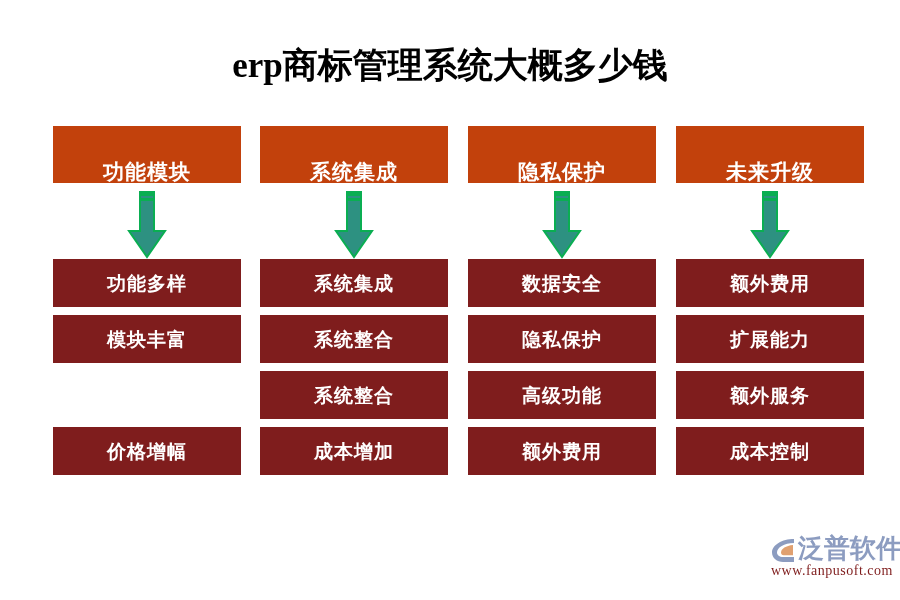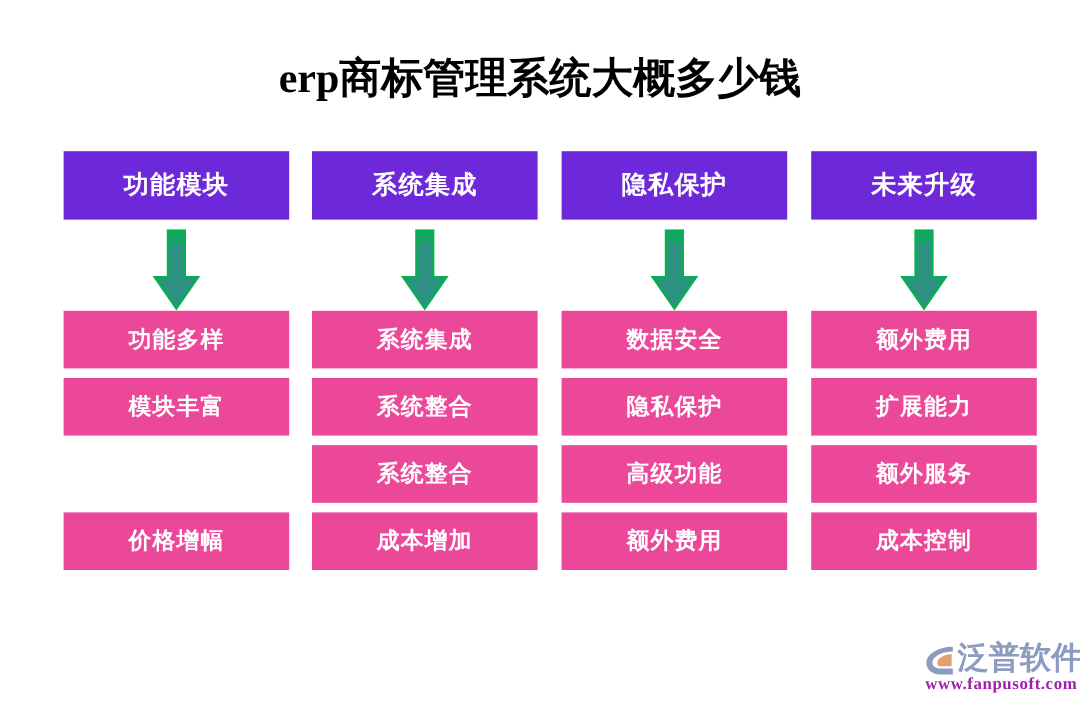--- a/index.html
+++ b/index.html
@@ -48,23 +48,23 @@
   .col-1 { left: 207px; }
   .col-2 { left: 415px; }
   .col-3 { left: 623px; }
 
   .head-box {
     position: absolute;
     left: 0;
     top: 0;
     width: 188px;
     height: 57px;
-    background: #6d28d9;
+    background: #c2410c;
     display: flex;
-    align-items: center;
+    align-items: flex-end;
     justify-content: center;
     box-sizing: border-box;
   }
   .head-label {
     color: #ffffff;
     font-family: "Liberation Serif", "DejaVu Serif", serif;
     font-size: 21px;
     font-weight: 700;
     letter-spacing: 1px;
     line-height: 1;
@@ -79,21 +79,21 @@
     height: 68px;
     overflow: visible;
   }
   .arrow-wrap svg { display: block; }
 
   .cell {
     position: absolute;
     left: 0;
     width: 188px;
     height: 48px;
-    background: #ec4899;
+    background: #7f1d1d;
     display: flex;
     align-items: center;
     justify-content: center;
     box-sizing: border-box;
   }
   .cell-0 { top: 133px; }
   .cell-1 { top: 189px; }
   .cell-2 { top: 245px; }
   .cell-3 { top: 301px; }
 
@@ -142,22 +142,22 @@
     letter-spacing: 0px;
     line-height: 30px;
     white-space: nowrap;
   }
   #logo-url {
     position: absolute;
     left: 1px;
     top: 28px;
     font-family: "Liberation Serif", "DejaVu Serif", serif;
     font-size: 14px;
-    font-weight: 700;
-    color: #a21caf;
+    font-weight: 400;
+    color: #7f1d1d;
     letter-spacing: 0.5px;
     line-height: 18px;
     white-space: nowrap;
   }
 </style>
 </head>
 <body>
 
 <div id="page-title">erp商标管理系统大概多少钱</div>
 

